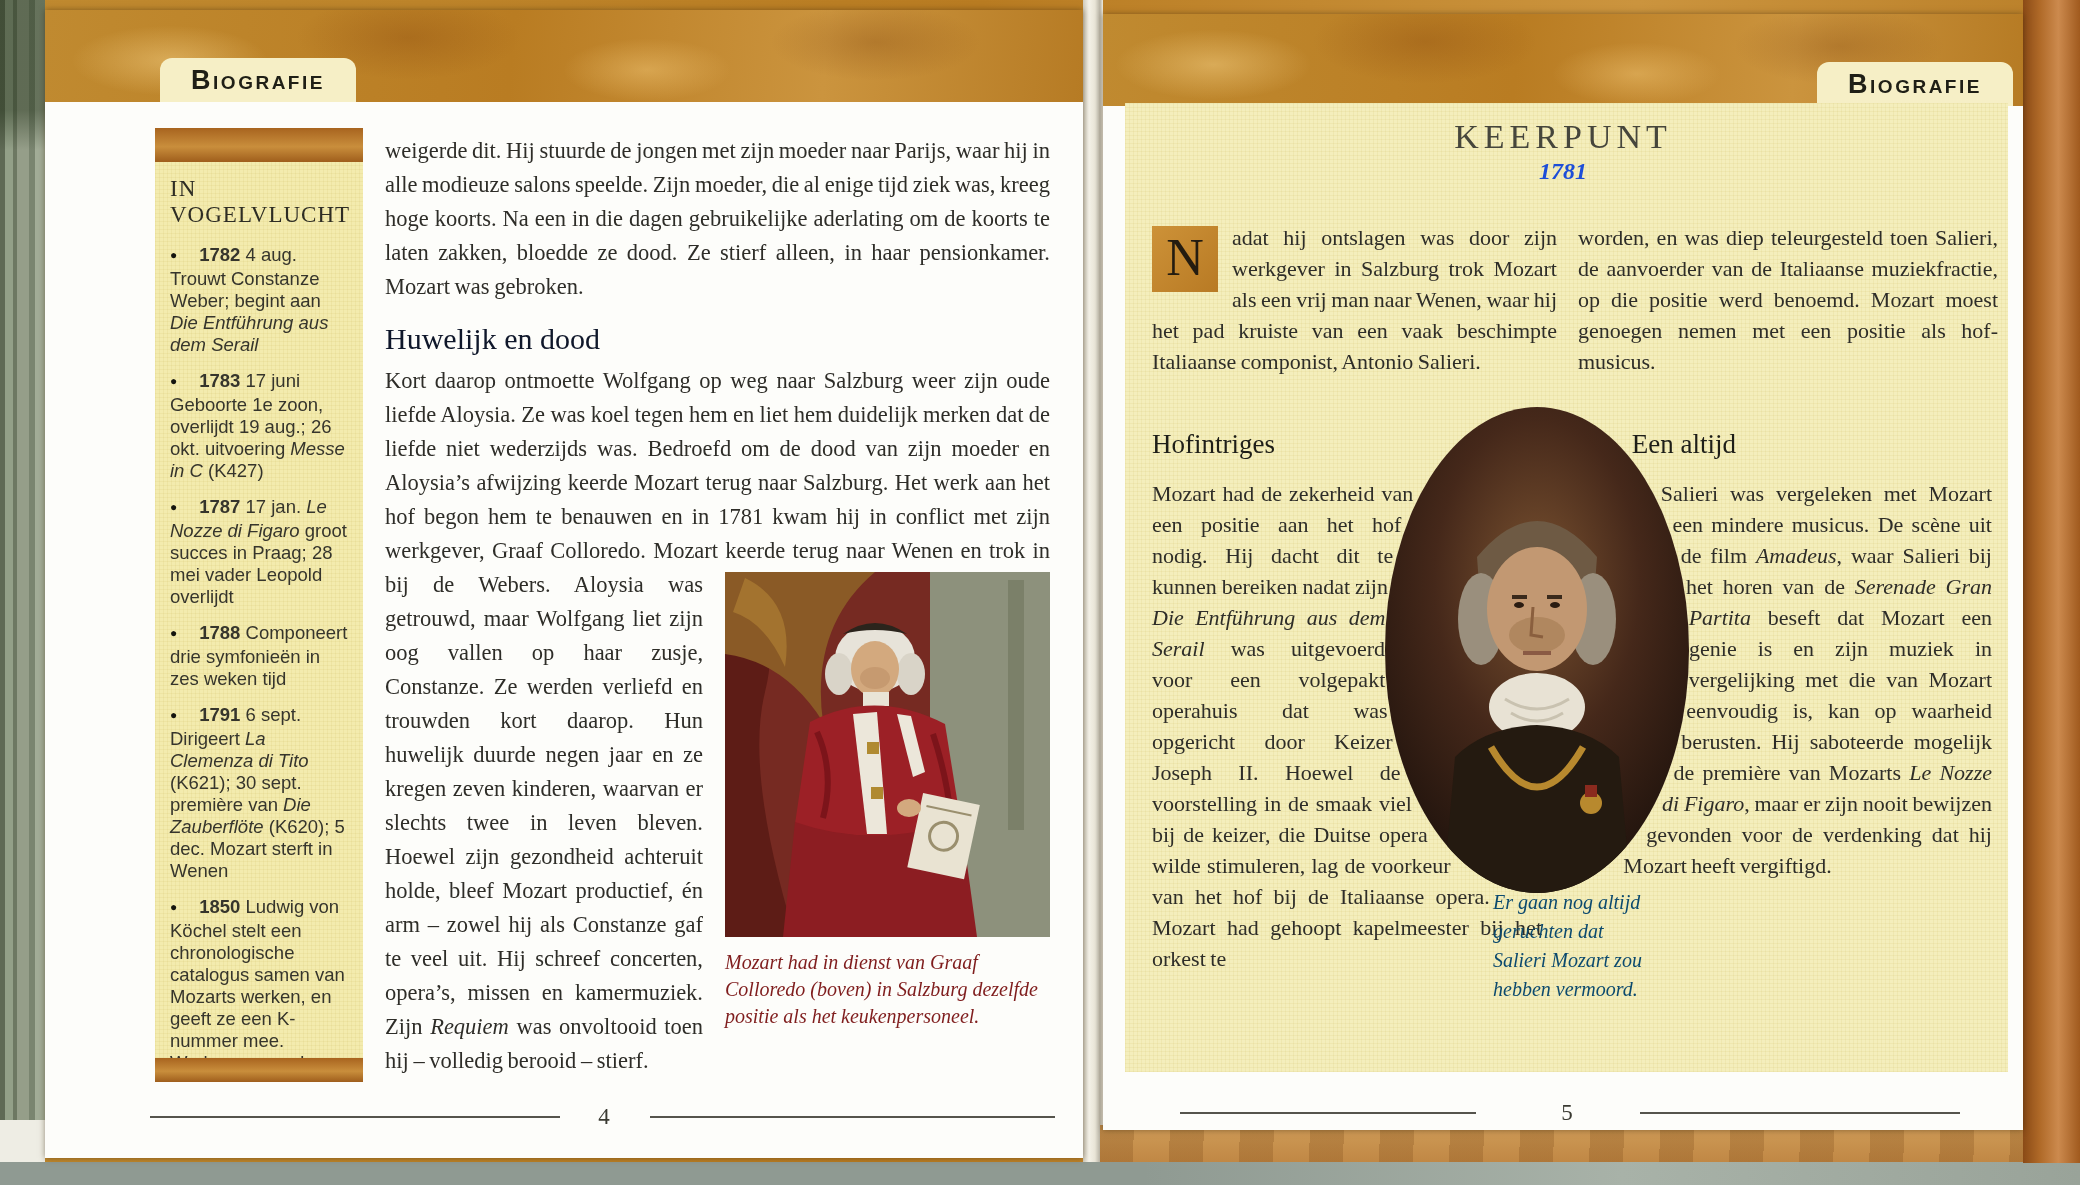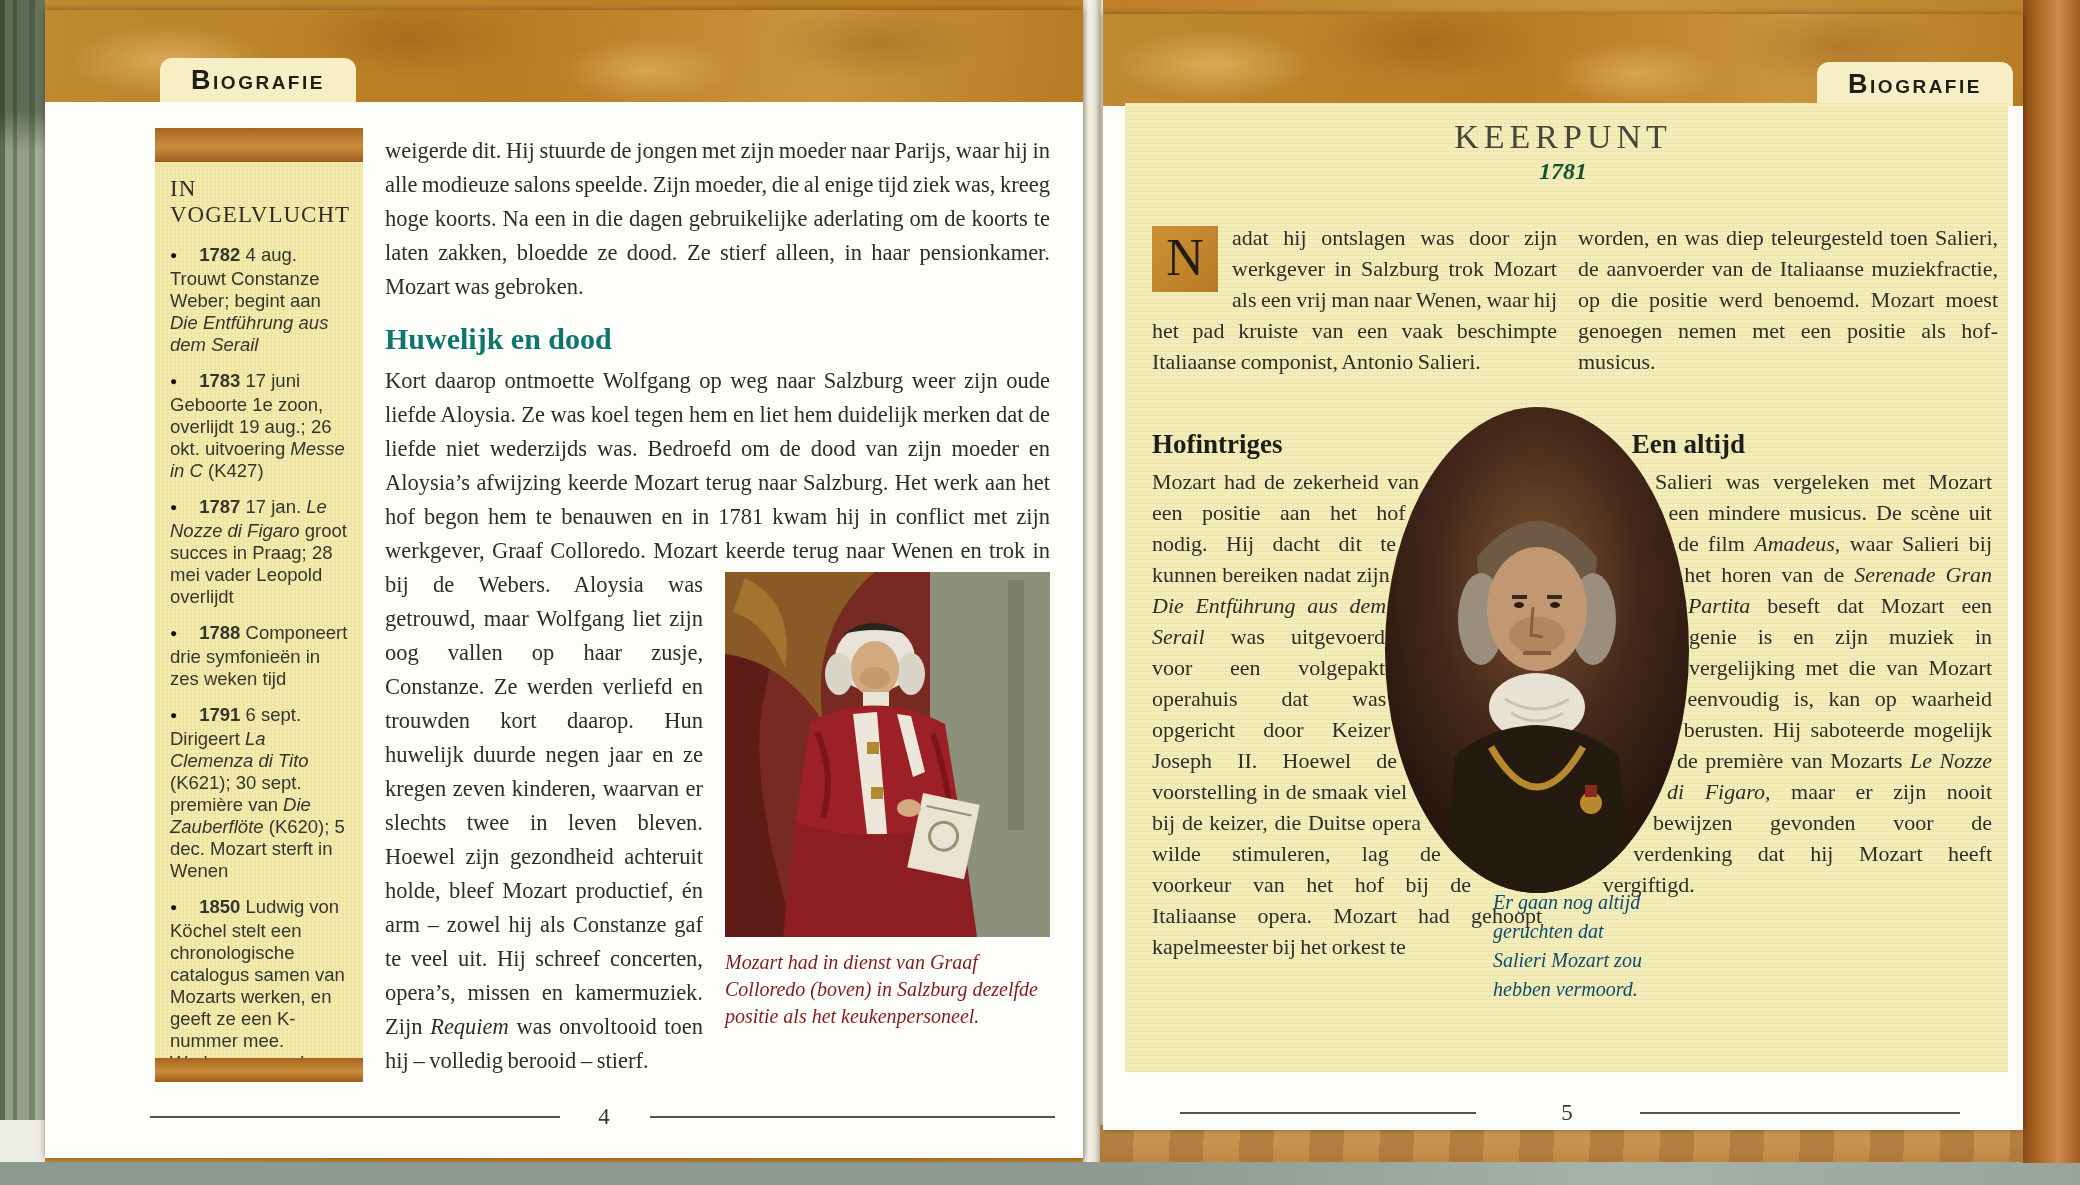--- a/index.html
+++ b/index.html
@@ -52,46 +52,46 @@
   .sb-title{font-family:"Liberation Serif",serif;font-size:23px;font-weight:400;
     letter-spacing:1px;color:#2e2d24;margin:2px 0 16px 0;}
   .sb-entry{font-family:"Liberation Sans",sans-serif;font-size:18.5px;line-height:22px;
     color:#36352c;margin-bottom:14px;text-align:left;}
   .bullet{font-size:12px;margin-right:6px;position:relative;top:-2px;color:#14140e;}
   .yr{font-weight:700;margin-left:16px;}
   .it{font-style:italic;}
   
   #main-col{position:absolute;left:340px;top:116px;width:665px;color:#2e2d28;}
   #main-col p{font-size:22.5px;line-height:34px;text-align:justify;margin:8px 0 0 0;word-spacing:-1px;}
-  #main-col h2{font-size:30px;font-weight:700;color:#0f766e;margin:18px 0 6px 0;}
+  #main-col h2{font-size:30px;font-weight:400;color:#0f172a;margin:18px 0 6px 0;}
   .fig{display:block;float:right;width:325px;margin:4px 0 4px 22px;}
   .fig svg{display:block;}
   .figcap{display:block;font-style:italic;font-size:20px;line-height:27px;
     color:#7f1d1d;margin-top:12px;text-align:left;word-spacing:0;}
   .footer{position:absolute;height:26px;font-size:23px;color:#3a3a32;}
   .footer .rule{position:absolute;top:12px;height:2px;background:#55544c;}
   .footer .pnum{position:absolute;top:0;width:40px;text-align:center;}
   
   #panel{position:absolute;left:22px;top:89px;width:883px;height:969px;
     background:
       repeating-linear-gradient(0deg, rgba(205,185,95,.13) 0 1px, transparent 1px 4px),
       repeating-linear-gradient(90deg, rgba(205,185,95,.13) 0 1px, transparent 1px 4px),
       #f4eebc;}
   #rp-title{position:absolute;left:0;top:104px;width:100%;text-align:center;color:#46463c;}
   #rp-title .t{font-size:34px;letter-spacing:5px;font-weight:400;}
-  #rp-title .s{font-size:24px;font-weight:700;font-style:italic;margin-top:2px;color:#14532d;}
+  #rp-title .s{font-size:24px;font-weight:700;font-style:italic;margin-top:2px;color:#1d4ed8;}
   .rp-text{font-size:22px;line-height:31px;text-align:justify;color:#2e2d28;word-spacing:-1px;}
   #intro-left{position:absolute;left:49px;top:208px;width:405px;}
   #intro-right{position:absolute;left:475px;top:208px;width:420px;}
   .dropcap{float:left;width:66px;height:66px;margin:4px 14px 2px 0;
     background:linear-gradient(135deg,#cd9238,#b87a24);
     font-size:52px;line-height:64px;text-align:center;color:#241c10;}
   #col-left{position:absolute;left:49px;top:415px;width:390px;}
   #col-right{position:absolute;left:452px;top:415px;width:437px;}
-  .rp-h3{font-size:27px;font-weight:700;color:#1e1e18;margin:0 0 6px 0;}
+  .rp-h3{font-size:27px;font-weight:400;color:#1e1e18;margin:0 0 18px 0;}
   .curve-r{float:right;width:157px;height:464px;shape-outside:ellipse(152px 243px at 152px 221px);}
   .curve-l{float:left;width:134px;height:464px;shape-outside:ellipse(152px 243px at -18px 221px);}
   #oval-portrait{position:absolute;left:282px;top:393px;width:304px;height:486px;}
   #salieri-caption{position:absolute;left:390px;top:874px;width:160px;
     font-style:italic;font-size:20px;line-height:29px;color:#0c4a6e;text-align:left;}
 </style>
 </head>
 <body>
 
 <div id="canvas">

